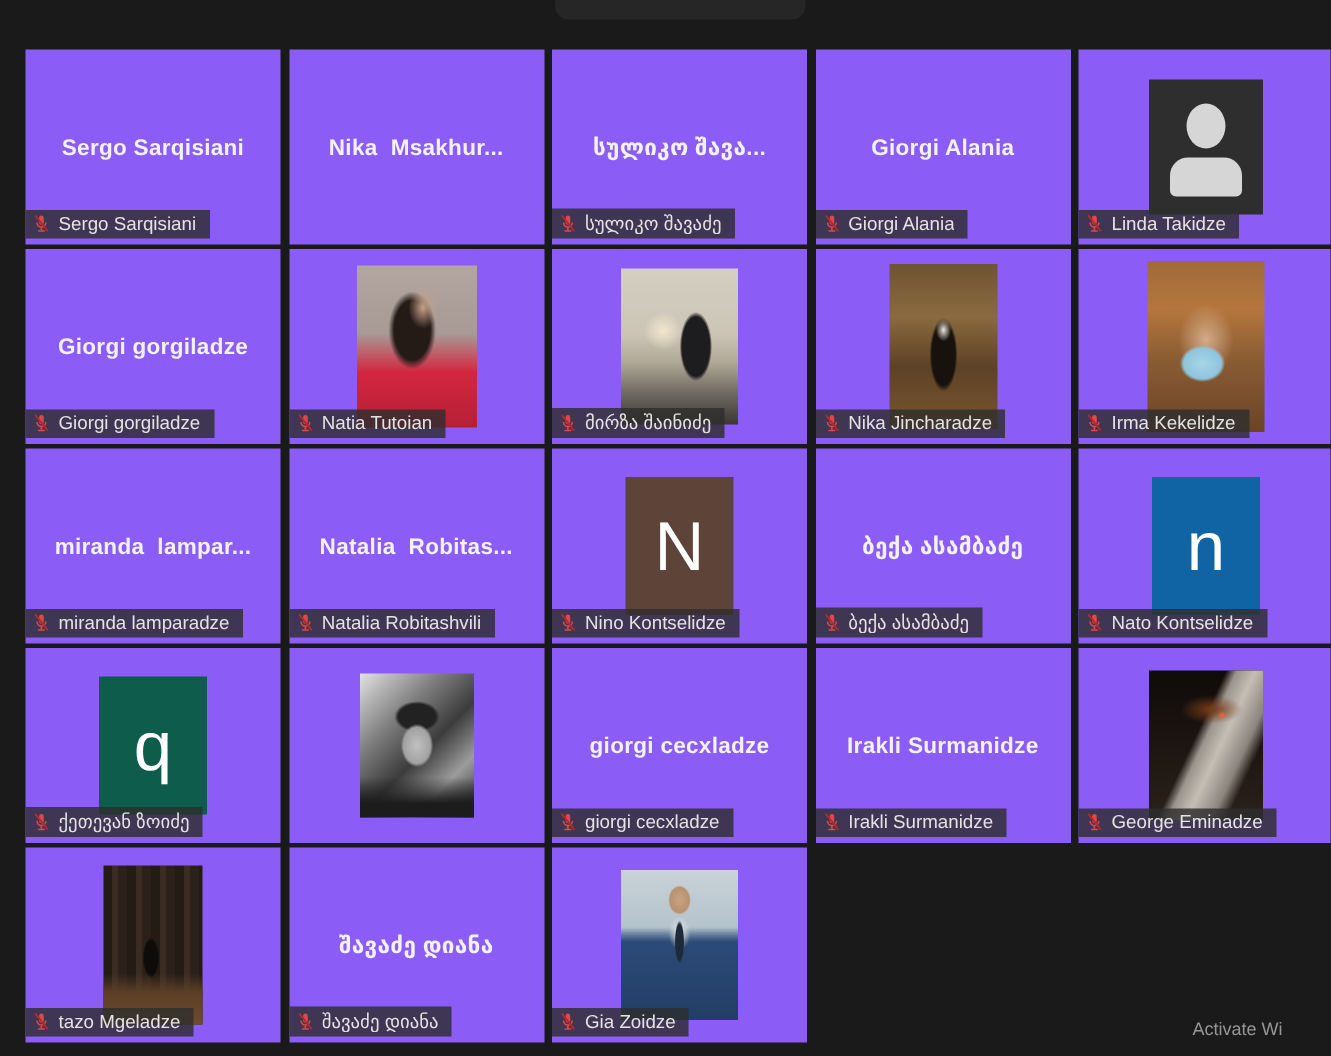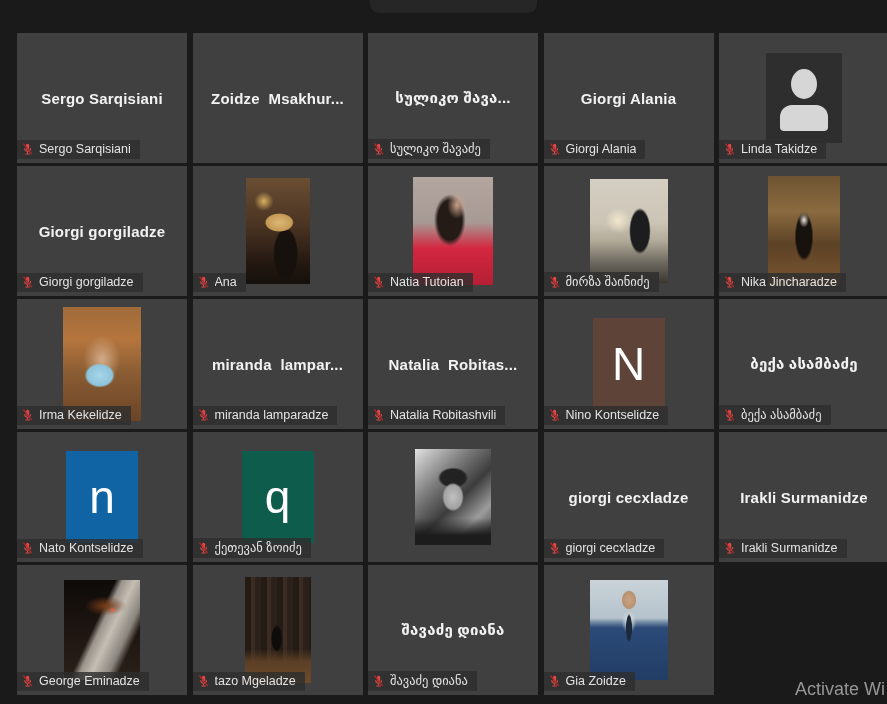--- a/index.html
+++ b/index.html
@@ -11,21 +11,21 @@
   .view-pill{
     position:absolute;left:370px;top:0;width:167px;height:13px;
     background:#262626;border-radius:0 0 9px 9px;
   }
   .grid{
     position:absolute;left:17px;top:33px;
     display:grid;grid-template-columns:repeat(5,170px);
     grid-auto-rows:130px;column-gap:5.5px;row-gap:3px;
   }
   .tile{
-    position:relative;background:#404040;
+    position:relative;background:#8b5cf6;
     display:flex;align-items:center;justify-content:center;
     overflow:hidden;
   }
   .center-name{
     color:#f2f2f2;font-weight:bold;font-size:15px;text-align:center;
     white-space:pre;letter-spacing:.2px;padding:0 6px;
   }
   .label{
     position:absolute;left:0;bottom:4px;
     display:flex;align-items:center;gap:5px;
@@ -88,21 +88,21 @@
     linear-gradient(180deg, rgba(0,0,0,0) 68%, #5c3f26 80%, #6e4c2c 100%),
     repeating-linear-gradient(90deg, #241b15 0 6px, #3a2c22 6px 10px, #2c211a 10px 16px);}
   .photo-suit{width:78px;height:100px;background:
     radial-gradient(ellipse 10px 13px at 50% 20%, #c9a284 0%, #b8926f 65%, rgba(184,146,111,0) 75%),
     radial-gradient(ellipse 4px 18px at 50% 48%, #1c2a3a 0%, #1c2a3a 65%, rgba(28,42,58,0) 80%),
     radial-gradient(ellipse 10px 15px at 50% 42%, #e9e9e6 0%, rgba(233,233,230,0) 75%),
     linear-gradient(180deg, rgba(0,0,0,0) 38%, #2c4a78 48%, #223e66 100%),
     linear-gradient(180deg, #c9d2d8 0%, #b4c2cc 40%, #6f93a4 52%, #8ba4b0 72%, #9ab0ba 100%);}
   .watermark{
     position:absolute;left:795px;top:679px;
-    color:#969696;font-size:18px;white-space:nowrap;
+    color:#969696;font-size:12px;white-space:nowrap;
   }
 </style>
 </head>
 <body>
 
 <div class="view-pill"></div>
 <div class="grid">
     <div class="tile">
       <div class="center-name">Sergo Sarqisiani</div>
       <div class="label">
@@ -112,21 +112,21 @@
             <path d="M5.8 10.8a6.4 6.4 0 0 0 12.8 0h-1.9a4.5 4.5 0 0 1-9 0z"></path>
             <rect x="11.1" y="17" width="2.1" height="3.4"></rect>
             <rect x="7.8" y="20.4" width="8.7" height="1.8" rx="0.9"></rect>
           </g>
           <line x1="4.5" y1="2" x2="20" y2="21.5" stroke="#b22a2a" stroke-width="2.4"></line>
         </svg>
         <span class="label-text">Sergo Sarqisiani</span>
       </div>
     </div>
     <div class="tile">
-      <div class="center-name">Zoidze  Msakhur...</div>
+      <div class="center-name">Nika  Msakhur...</div>
     </div>
     <div class="tile">
       <div class="center-name">სულიკო შავა...</div>
       <div class="label">
         <svg class="mic" width="13" height="14" viewBox="0 0 24 24">
           <g fill="#e04848">
             <rect x="9.3" y="2.2" width="5.8" height="11.4" rx="2.9"></rect>
             <path d="M5.8 10.8a6.4 6.4 0 0 0 12.8 0h-1.9a4.5 4.5 0 0 1-9 0z"></path>
             <rect x="11.1" y="17" width="2.1" height="3.4"></rect>
             <rect x="7.8" y="20.4" width="8.7" height="1.8" rx="0.9"></rect>
@@ -175,35 +175,20 @@
         <svg class="mic" width="13" height="14" viewBox="0 0 24 24">
           <g fill="#e04848">
             <rect x="9.3" y="2.2" width="5.8" height="11.4" rx="2.9"></rect>
             <path d="M5.8 10.8a6.4 6.4 0 0 0 12.8 0h-1.9a4.5 4.5 0 0 1-9 0z"></path>
             <rect x="11.1" y="17" width="2.1" height="3.4"></rect>
             <rect x="7.8" y="20.4" width="8.7" height="1.8" rx="0.9"></rect>
           </g>
           <line x1="4.5" y1="2" x2="20" y2="21.5" stroke="#b22a2a" stroke-width="2.4"></line>
         </svg>
         <span class="label-text">Giorgi gorgiladze</span>
-      </div>
-    </div>
-    <div class="tile">
-      <div class="photo photo-hat"></div>
-      <div class="label">
-        <svg class="mic" width="13" height="14" viewBox="0 0 24 24">
-          <g fill="#e04848">
-            <rect x="9.3" y="2.2" width="5.8" height="11.4" rx="2.9"></rect>
-            <path d="M5.8 10.8a6.4 6.4 0 0 0 12.8 0h-1.9a4.5 4.5 0 0 1-9 0z"></path>
-            <rect x="11.1" y="17" width="2.1" height="3.4"></rect>
-            <rect x="7.8" y="20.4" width="8.7" height="1.8" rx="0.9"></rect>
-          </g>
-          <line x1="4.5" y1="2" x2="20" y2="21.5" stroke="#b22a2a" stroke-width="2.4"></line>
-        </svg>
-        <span class="label-text">Ana</span>
       </div>
     </div>
     <div class="tile">
       <div class="photo photo-blazer"></div>
       <div class="label">
         <svg class="mic" width="13" height="14" viewBox="0 0 24 24">
           <g fill="#e04848">
             <rect x="9.3" y="2.2" width="5.8" height="11.4" rx="2.9"></rect>
             <path d="M5.8 10.8a6.4 6.4 0 0 0 12.8 0h-1.9a4.5 4.5 0 0 1-9 0z"></path>
             <rect x="11.1" y="17" width="2.1" height="3.4"></rect>

